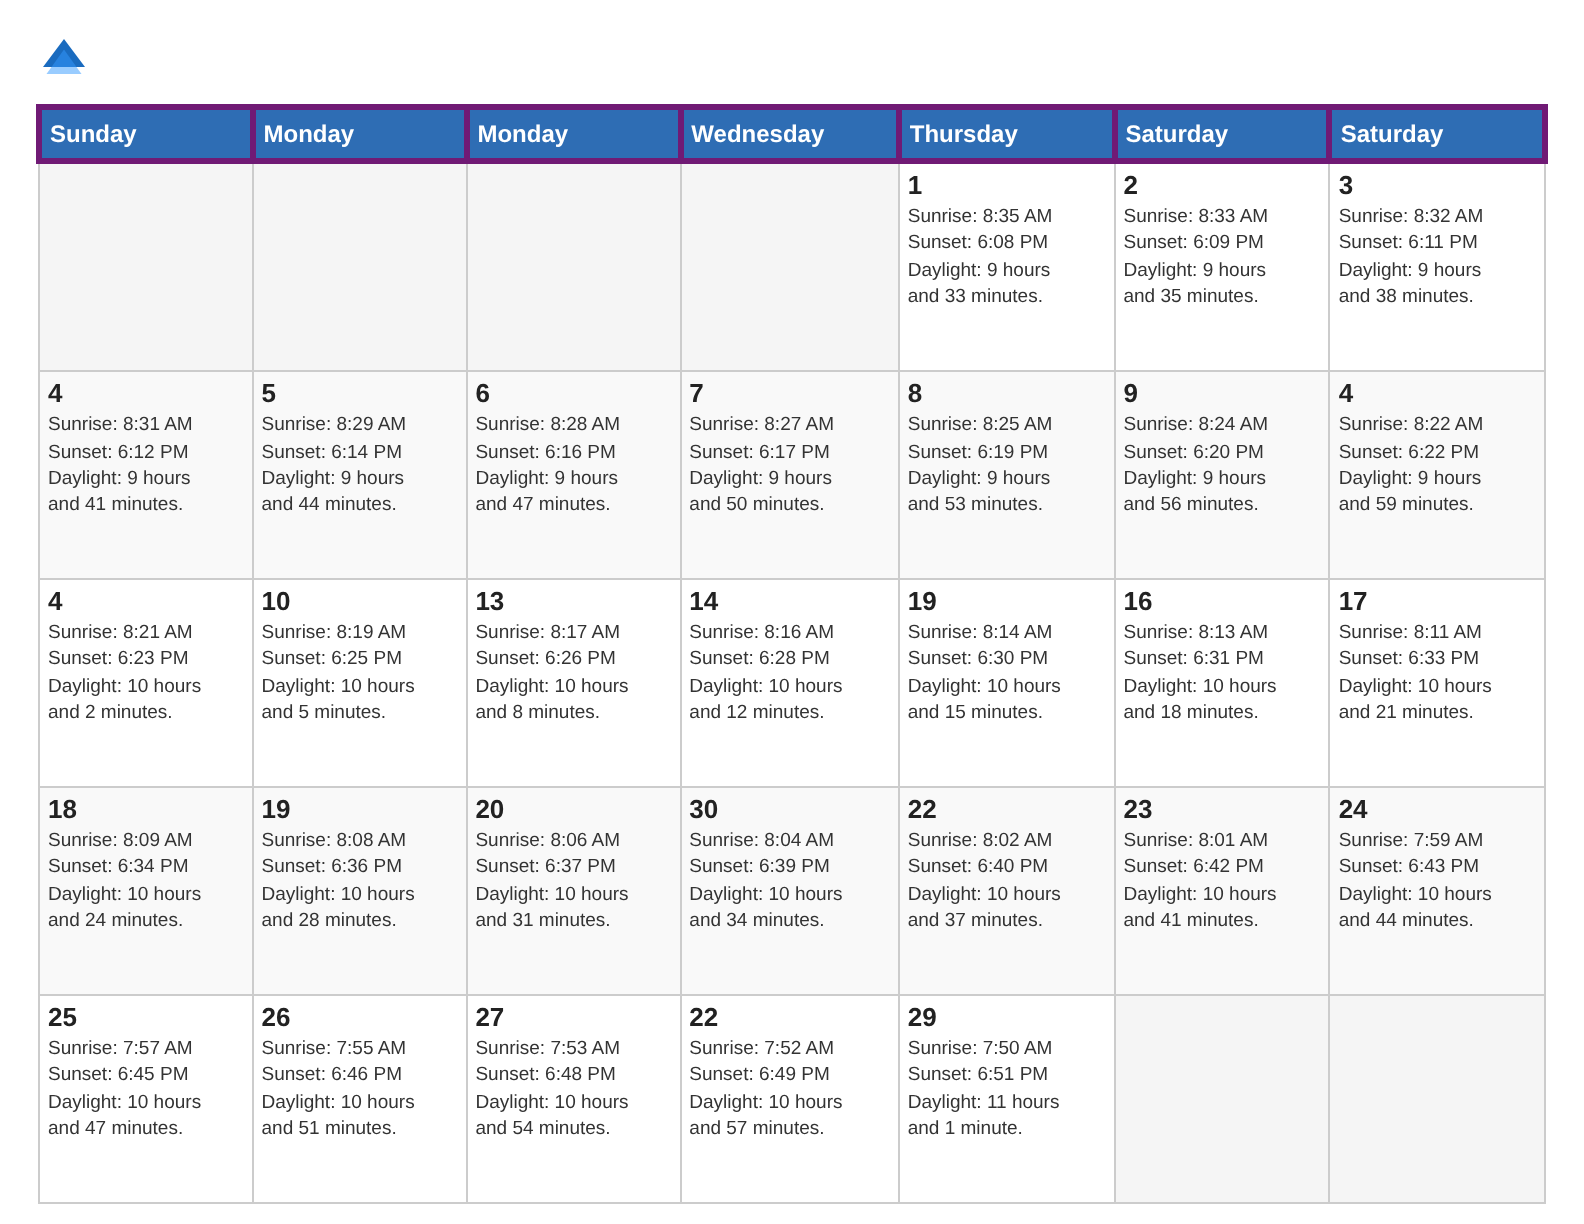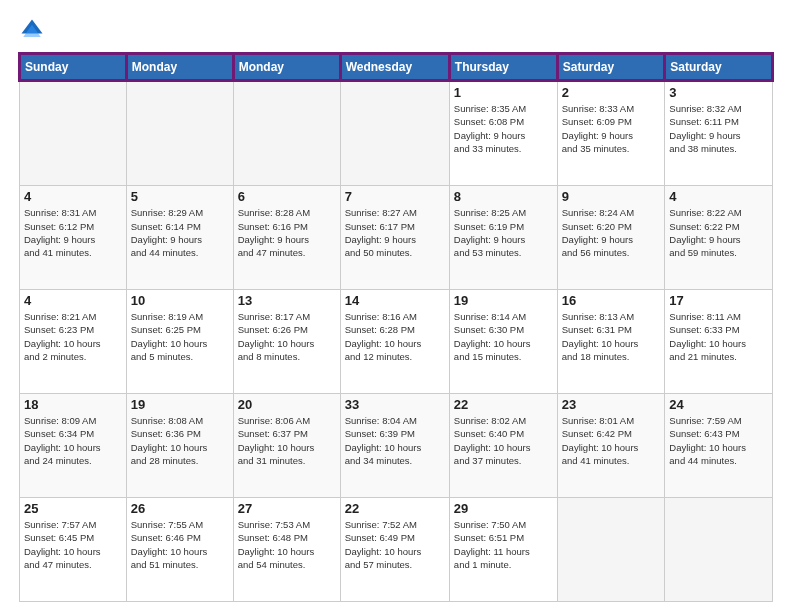--- a/index.html
+++ b/index.html
@@ -213,21 +213,21 @@
           </td>
           <td>
             <span class="day-number">19</span>
             <div class="day-info">Sunrise: 8:08 AM<br>Sunset: 6:36 PM<br>Daylight: 10 hours<br>and 28 minutes.</div>
           </td>
           <td>
             <span class="day-number">20</span>
             <div class="day-info">Sunrise: 8:06 AM<br>Sunset: 6:37 PM<br>Daylight: 10 hours<br>and 31 minutes.</div>
           </td>
           <td>
-            <span class="day-number">33</span>
+            <span class="day-number">30</span>
             <div class="day-info">Sunrise: 8:04 AM<br>Sunset: 6:39 PM<br>Daylight: 10 hours<br>and 34 minutes.</div>
           </td>
           <td>
             <span class="day-number">22</span>
             <div class="day-info">Sunrise: 8:02 AM<br>Sunset: 6:40 PM<br>Daylight: 10 hours<br>and 37 minutes.</div>
           </td>
           <td>
             <span class="day-number">23</span>
             <div class="day-info">Sunrise: 8:01 AM<br>Sunset: 6:42 PM<br>Daylight: 10 hours<br>and 41 minutes.</div>
           </td>

